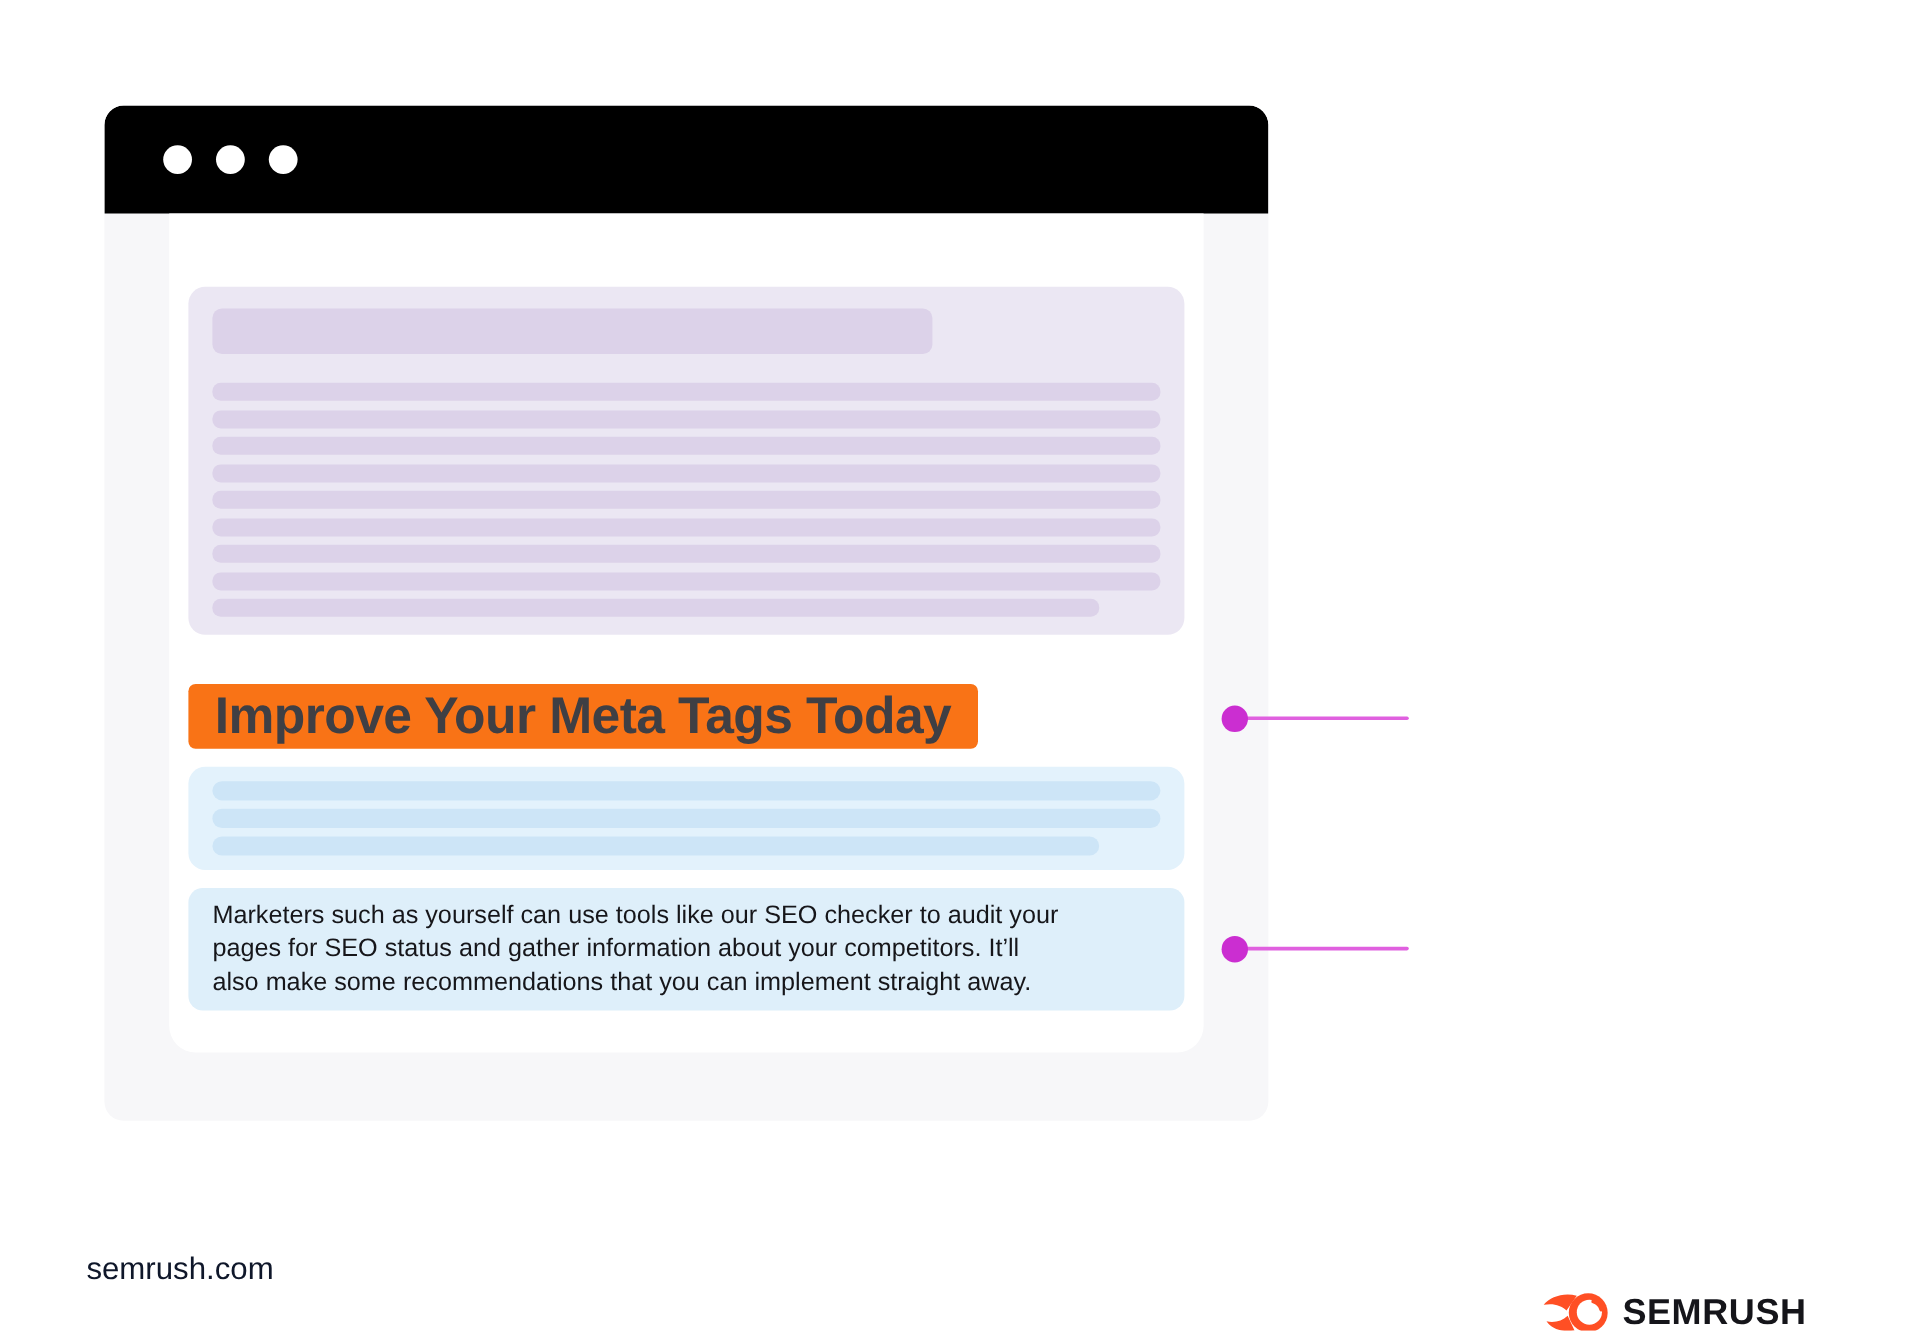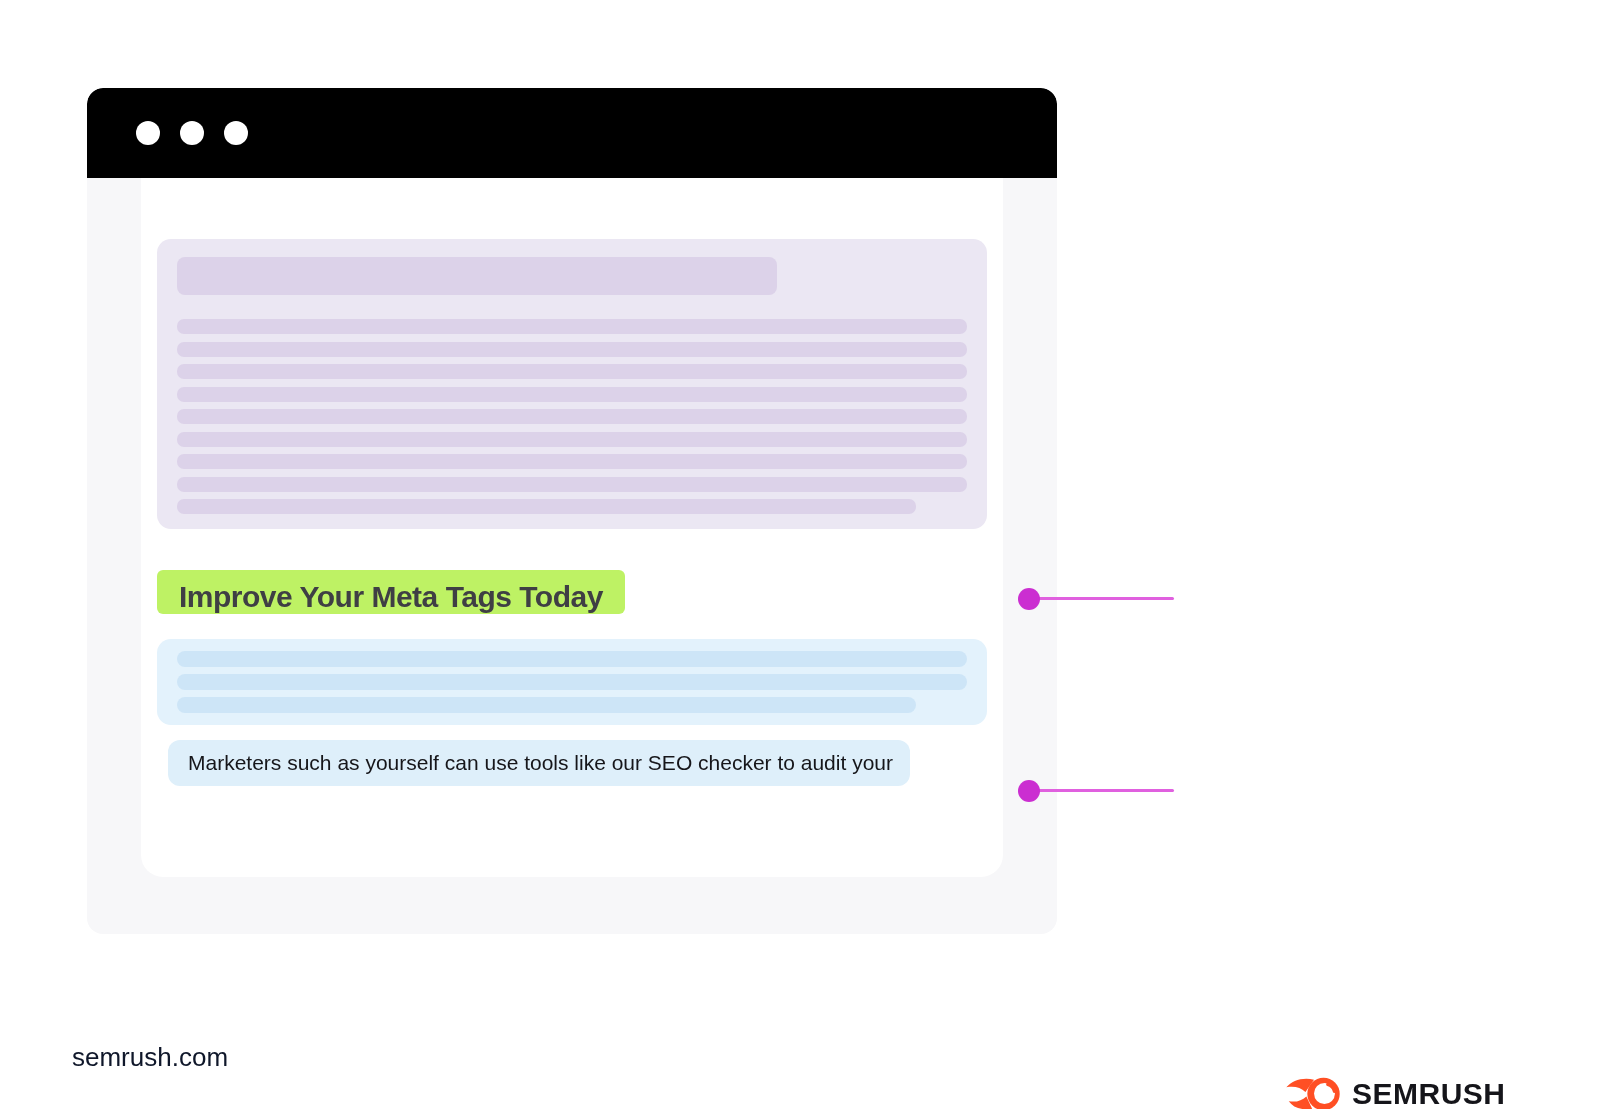--- a/index.html
+++ b/index.html
@@ -67,26 +67,26 @@
   .purple-block .skel-bar {
     height: 15px;
     background: #dcd2e9;
     border-radius: 7px;
   }
 
   
   .heading-highlight {
     position: absolute;
     left: 16px; top: 392px;
-    height: 44px;
+    height: 54px;
     line-height: 54px;
     padding: 0 22px;
-    background: #bef264;
+    background: #f97316;
     border-radius: 6px;
-    font-size: 30px;
+    font-size: 43px;
     font-weight: 700;
     letter-spacing: -0.5px;
     color: #3f3f44;
     white-space: nowrap;
   }
 
   
   .blue-block {
     position: absolute;
     left: 16px; top: 461px;
@@ -99,26 +99,25 @@
   .blue-block .skel-bar {
     height: 16px;
     background: #cde5f7;
     border-radius: 8px;
   }
 
   
   .para-box {
     position: absolute;
     left: 16px; top: 562px;
-    width: 742px;
+    width: 830px;
     background: #deeffa;
     border-radius: 12px;
     padding: 9px 20px;
     color: #16161a;
-    margin-left: 11px;
   }
   .para-line {
     font-size: 21px;
     line-height: 28px;
     white-space: nowrap;
   }
 
   
   .conn-line {
     position: absolute;
@@ -196,20 +195,22 @@
       <div class="blue-block">
         <div class="skel-rows">
             <div class="skel-bar" style="width: 100%;"></div>
             <div class="skel-bar" style="width: 100%;"></div>
             <div class="skel-bar" style="width: 93.5%;"></div>
           </div>
       </div>
 
       <div class="para-box">
         <div class="para-line">Marketers such as yourself can use tools like our SEO checker to audit your</div>
+        <div class="para-line">pages for SEO status and gather information about your competitors. It’ll</div>
+        <div class="para-line">also make some recommendations that you can implement straight away.</div>
       </div>
 
     </div>
   </div>
 
   <div class="conn-line" style="left:1029px; top:597px;"></div>
   <div class="conn-dot" style="left:1018px; top:588px;"></div>
 
   <div class="conn-line" style="left:1029px; top:789px;"></div>
   <div class="conn-dot" style="left:1018px; top:780px;"></div>

